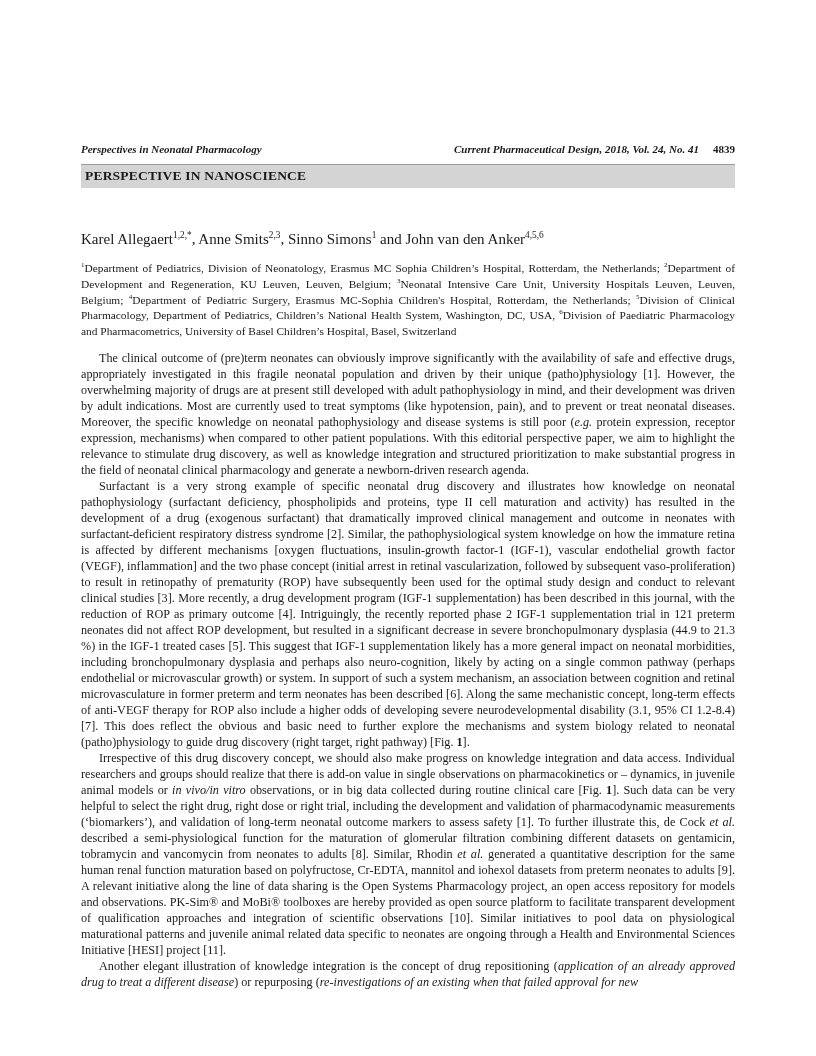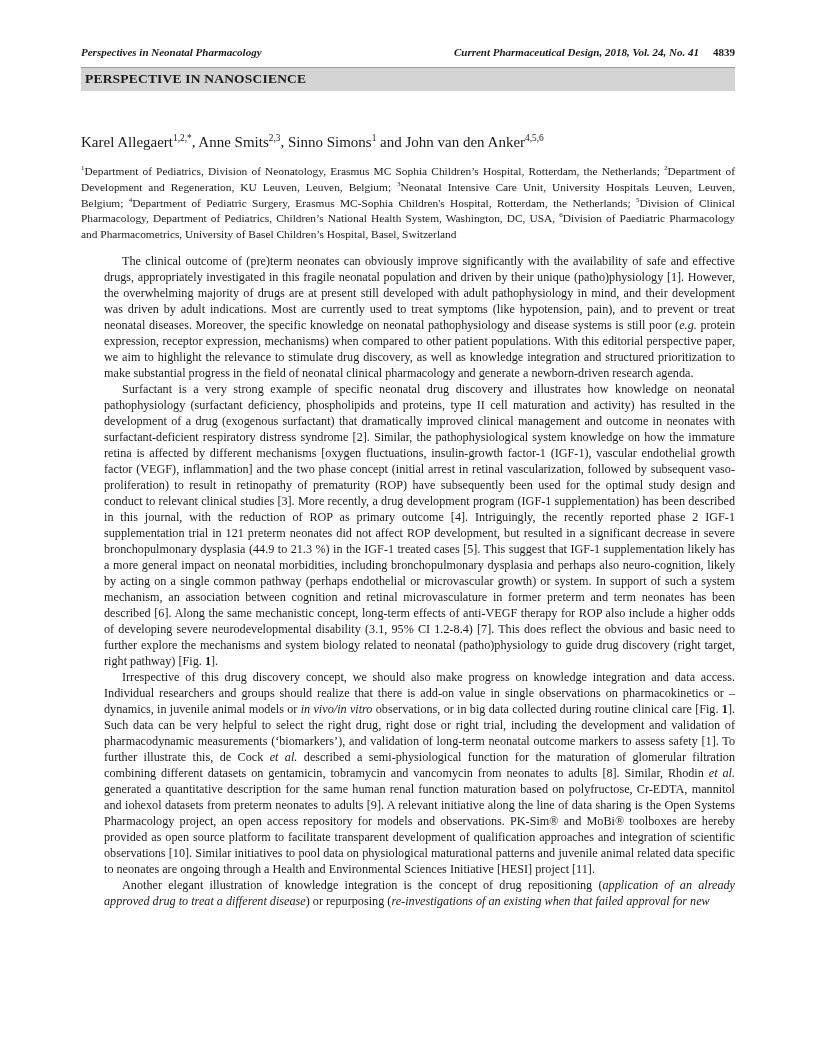--- a/index.html
+++ b/index.html
@@ -8,20 +8,21 @@
     width: 816px; height: 1056px;
     font-family: "Liberation Serif", serif;
     color: #1a1a1a;
     overflow: hidden;
   }
   .page {
     width: 816px; height: 1056px;
     padding: 46px 81px 66px 81px;
     display: flex; flex-direction: column;
     overflow: hidden;
+    justify-content: flex-end;
   }
   .running-head {
     display: flex; justify-content: space-between; align-items: baseline;
     font-size: 11px; font-weight: bold; font-style: italic;
   }
   .running-head .page-no { font-style: normal; margin-left: 14px; }
   .running-head .right { display: flex; align-items: baseline; }
   .section-banner {
     margin-top: 9px;
     background: #d4d4d4;
@@ -40,21 +41,21 @@
     margin-top: 43px;
     font-size: 15px;
     line-height: 17px;
   }
   .affiliations {
     margin-top: 13px;
     font-size: 11.4px; 
     line-height: 15.8px;
     text-align: justify;
   }
-  .body-text { margin-top: 10px; margin-left: 23px; }
+  .body-text { margin-top: 10px; }
   .body-text p {
     font-size: 12.2px;
     line-height: 16px;
     text-align: justify;
     text-indent: 18px;
   }
   sup { font-size: 0.62em; line-height: 0; vertical-align: super; }
   .footnote {
     margin-top: auto;
     border-top: 1px solid #000;

